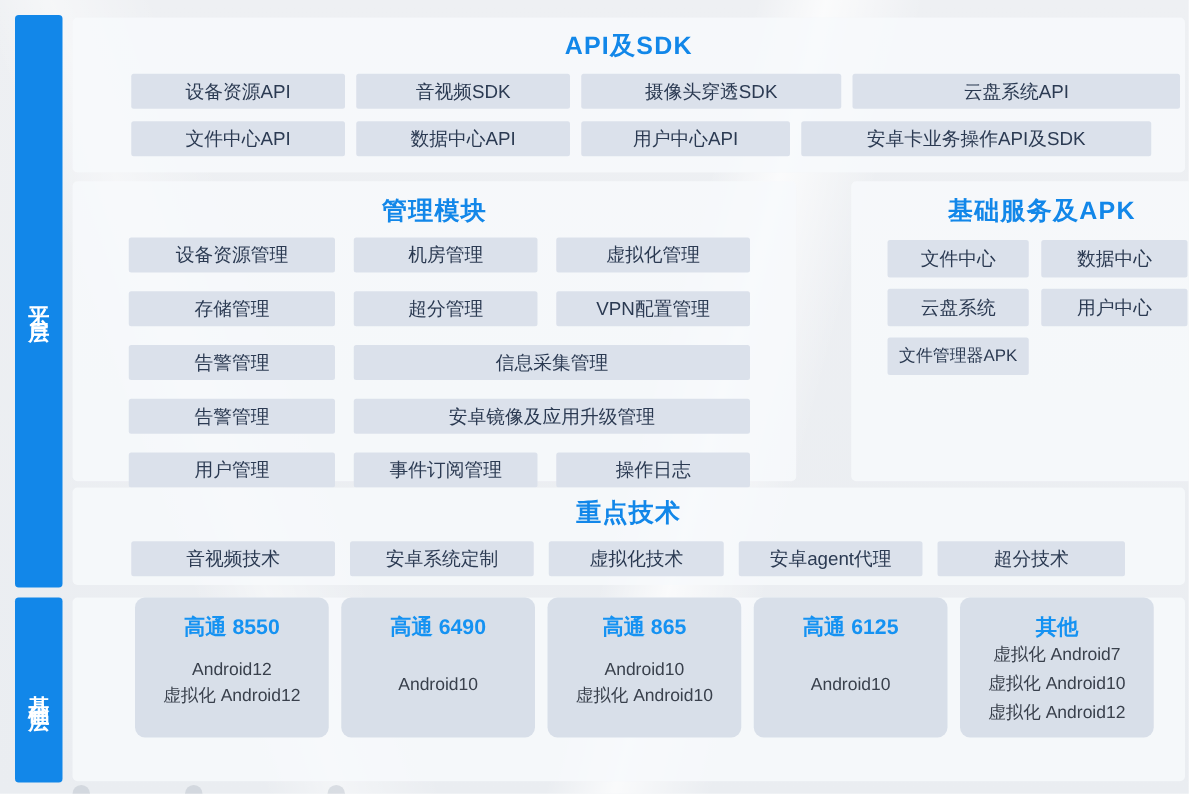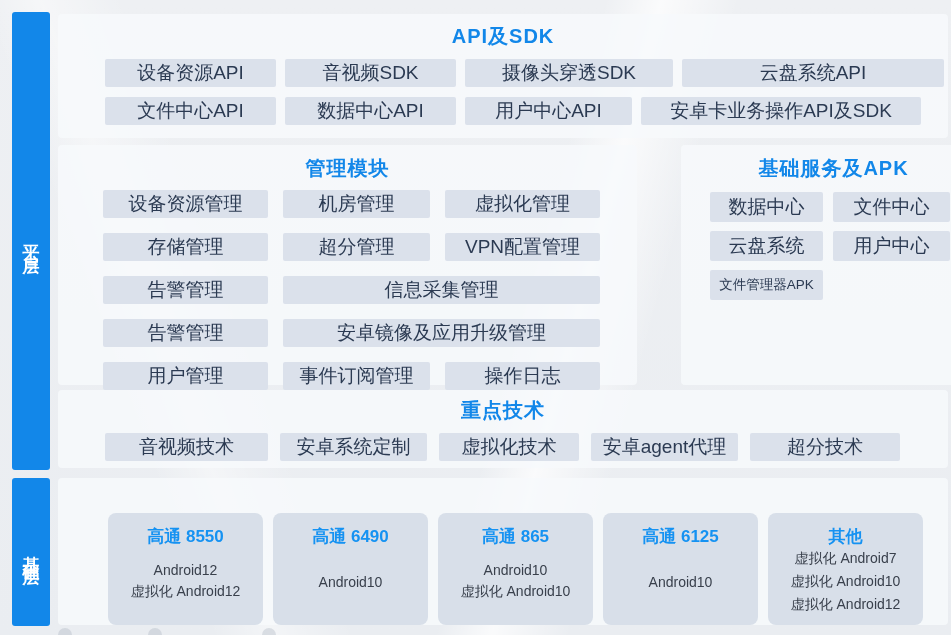--- a/index.html
+++ b/index.html
@@ -23,21 +23,21 @@
   }
   .panel { position:absolute; background:rgba(247,249,251,0.85); border-radius:4px; box-sizing:border-box; }
   .panel-title { margin:0; text-align:center; color:#1287e9; font-size:20px; font-weight:bold; letter-spacing:1px; }
 
   .panel-api { left:58px; top:14px; width:890px; height:124px; }
   .panel-api .panel-title { padding-top:9px; }
   .btn-row { display:flex; margin-left:47px; }
   .row-api1 { margin-top:9px; gap:9px; }
   .row-api2 { margin-top:10px; gap:9px; }
   .btn {
-    height:28px; background:#dbe1eb; color:#2b3a52; font-size:19px;
+    height:28px; background:#dbe1eb; color:#2b3a52; font-size:15px;
     display:flex; align-items:center; justify-content:center;
     border-radius:2px; box-sizing:border-box; white-space:nowrap;
   }
   .row-api1 .btn:nth-child(1){ width:171px; }
   .row-api1 .btn:nth-child(2){ width:171px; }
   .row-api1 .btn:nth-child(3){ width:208px; }
   .row-api1 .btn:nth-child(4){ width:262px; }
   .row-api2 .btn:nth-child(1){ width:171px; }
   .row-api2 .btn:nth-child(2){ width:171px; }
   .row-api2 .btn:nth-child(3){ width:167px; }
@@ -56,21 +56,21 @@
 
   .panel-tech { left:58px; top:390px; width:890px; height:78px; }
   .panel-tech .panel-title { padding-top:7px; }
   .tech-row { margin-top:9px; gap:12px; }
   .tech-row .btn:nth-child(1){ width:163px; }
   .tech-row .btn:nth-child(2){ width:147px; }
   .tech-row .btn:nth-child(3){ width:140px; }
   .tech-row .btn:nth-child(4){ width:147px; }
   .tech-row .btn:nth-child(5){ width:150px; }
 
-  .panel-chips { left:58px; top:478px; width:890px; height:147px; display:flex; align-items:flex-end; gap:10px; padding-left:50px; }
+  .panel-chips { left:58px; top:478px; width:890px; height:147px; display:flex; align-items:flex-start; gap:10px; padding-left:50px; }
   .chip {
     width:155px; height:112px; background:#d8dfe9; border-radius:8px;
     display:flex; flex-direction:column; box-sizing:border-box; padding:12px 6px 10px;
   }
   .chip-title { text-align:center; color:#1592f2; font-size:17px; font-weight:bold; }
   .chip-lines { flex:1; display:flex; flex-direction:column; justify-content:center; gap:5px; }
   .chip-line { text-align:center; color:#39404c; font-size:14px; white-space:nowrap; }
 
   .decor-dot { position:absolute; width:14px; height:14px; border-radius:50%; background:rgba(170,178,190,0.35); bottom:-7px; }
   .decor-dot.d1 { left:58px; } .decor-dot.d2 { left:148px; } .decor-dot.d3 { left:262px; }
@@ -120,22 +120,22 @@
       <div class="btn">用户管理</div>
       <div class="btn">事件订阅管理</div>
       <div class="btn">操作日志</div>
     </div>
 </section>
 
 <section class="panel panel-svc">
   <h2 class="panel-title">基础服务及APK</h2>
   <div class="svc-grid">
 
-  <div class="btn">数据中心</div>
-      <div class="btn">文件中心</div>
+  <div class="btn">文件中心</div>
+      <div class="btn">数据中心</div>
       <div class="btn">云盘系统</div>
       <div class="btn">用户中心</div>
       <div class="btn small">文件管理器APK</div>
     </div>
 </section>
 
 <section class="panel panel-tech">
   <h2 class="panel-title">重点技术</h2>
   <div class="btn-row tech-row">
 

